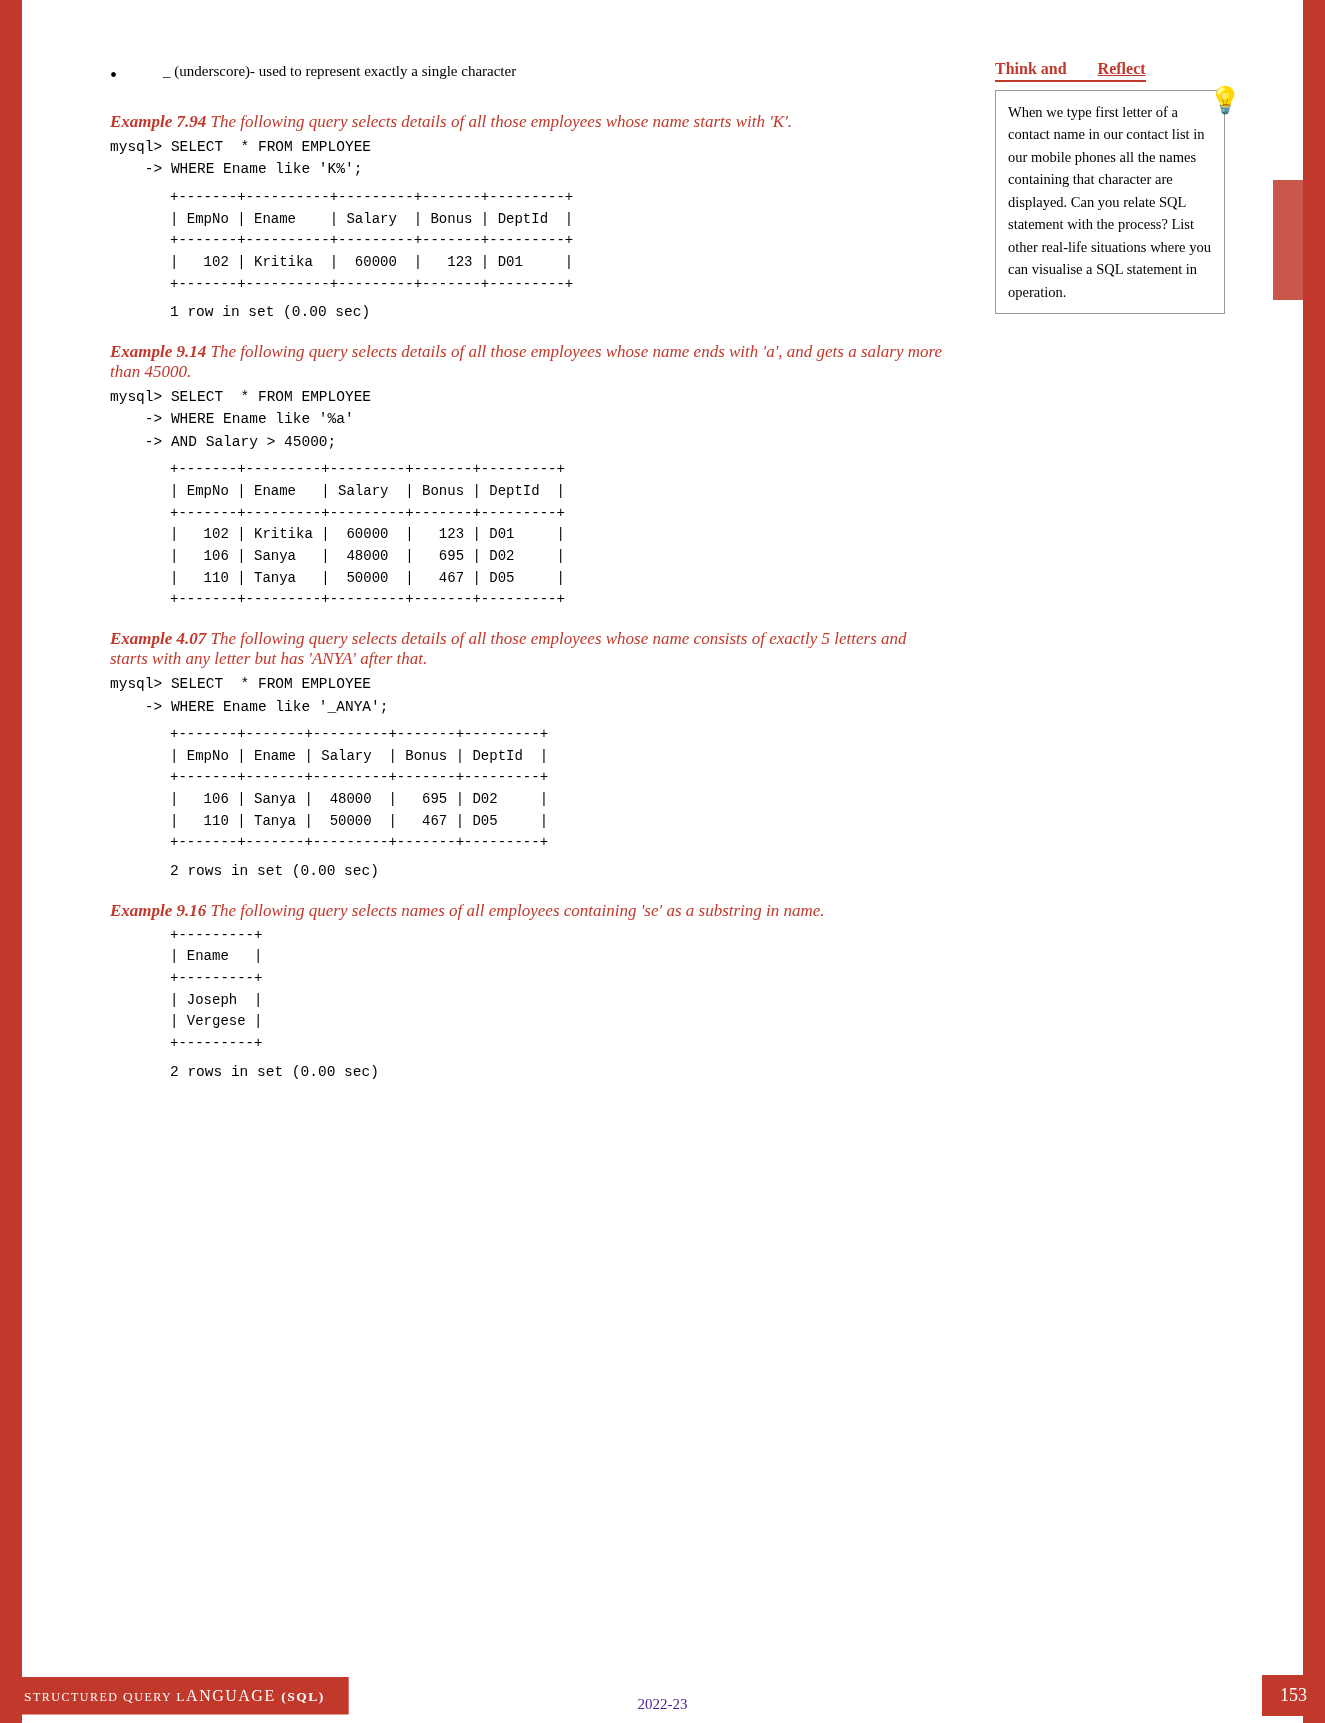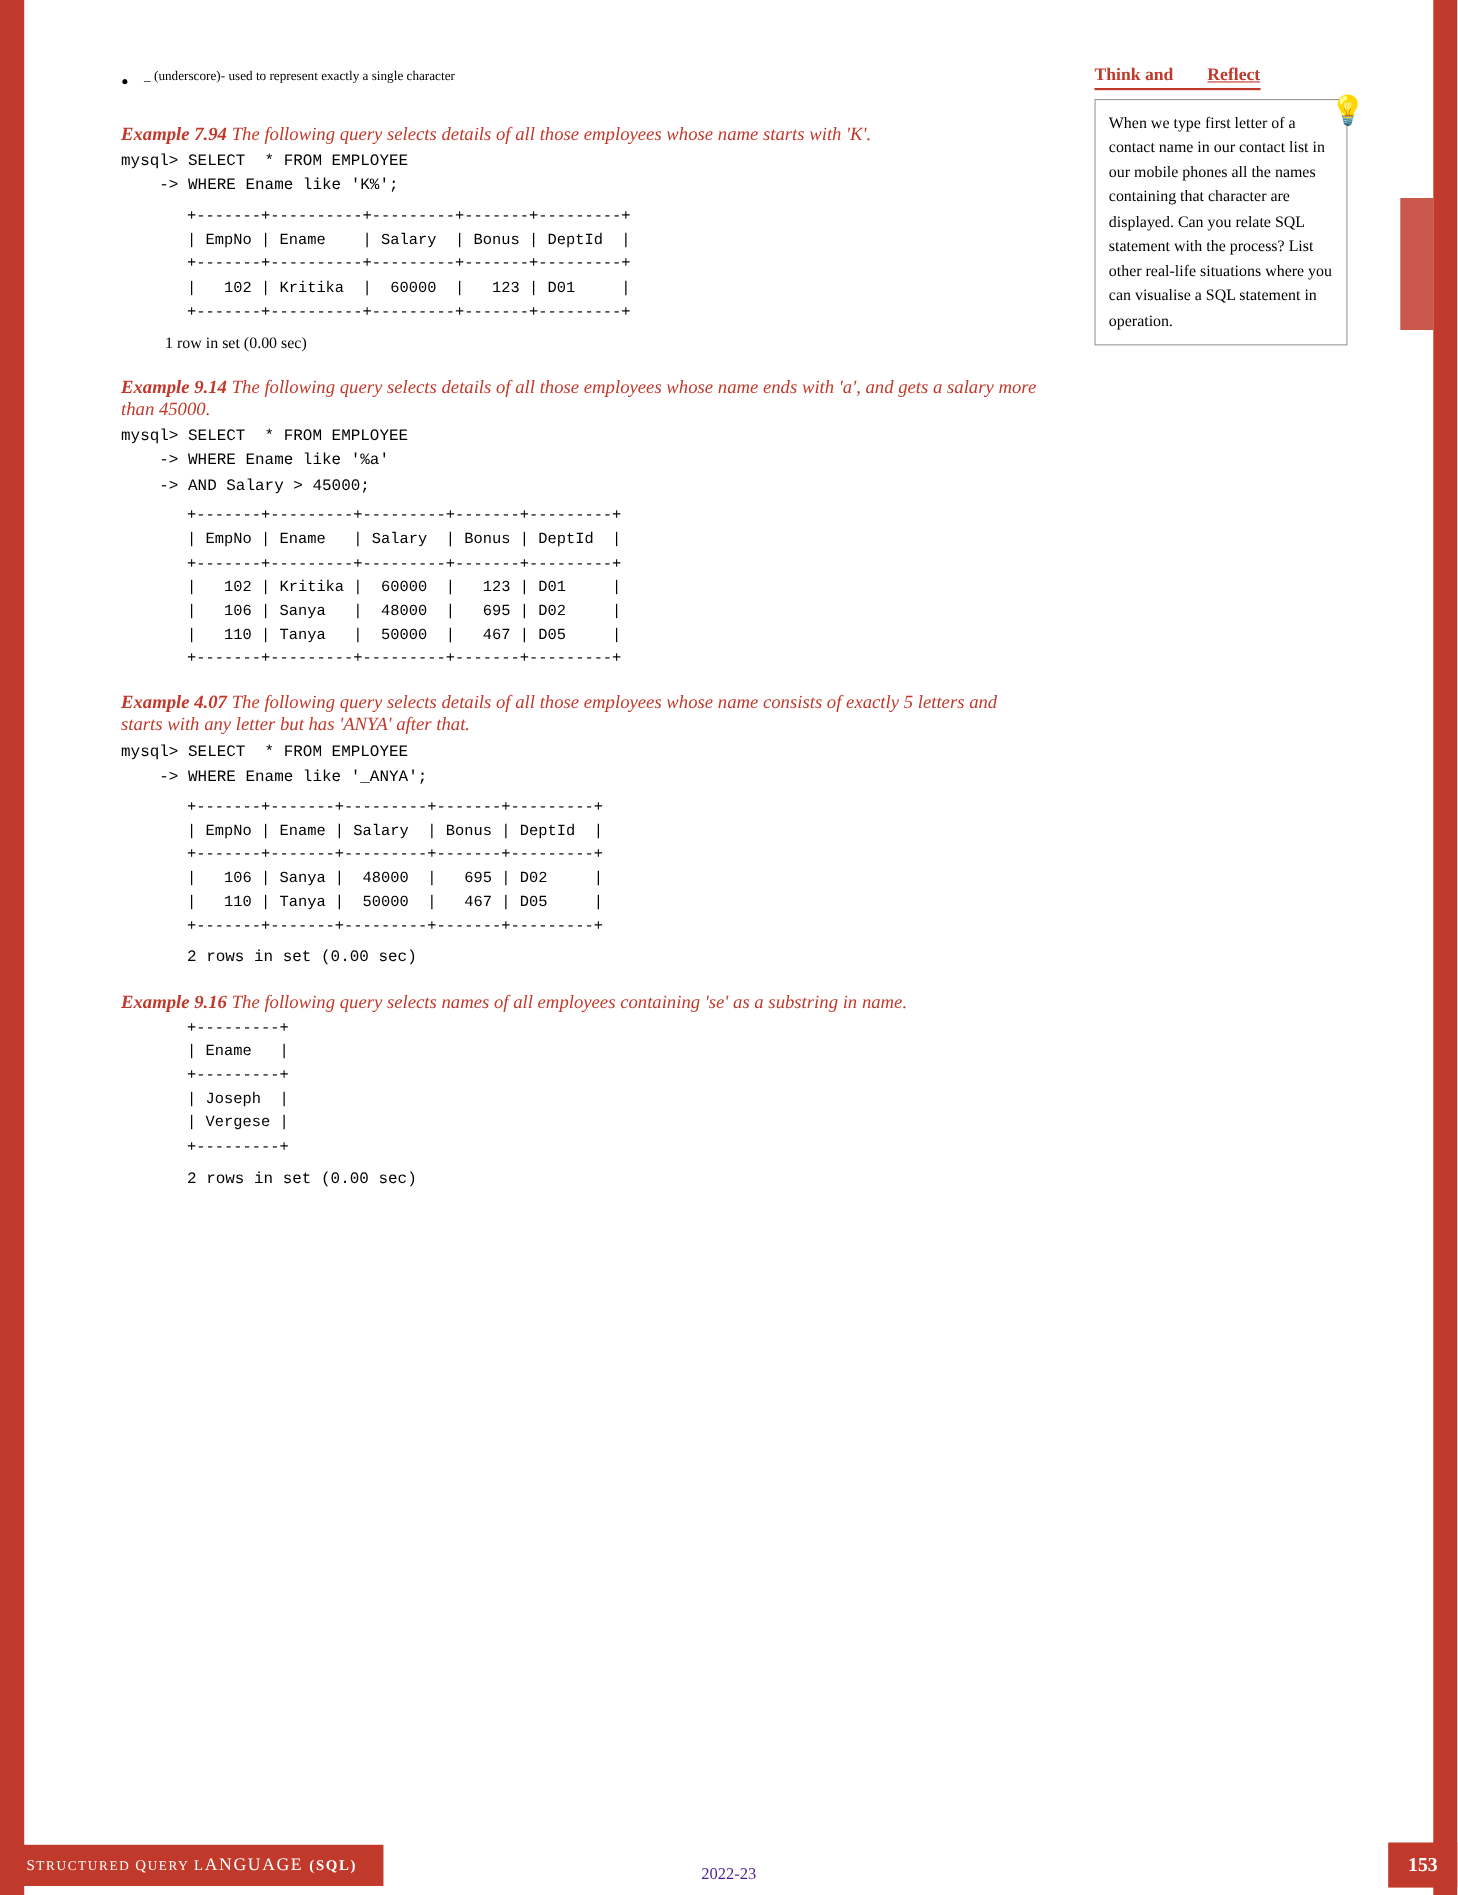--- a/index.html
+++ b/index.html
@@ -60,22 +60,23 @@
     }
 
     .bullet-dot {
       font-size: 20px;
       margin-right: 14px;
       margin-top: 0px;
       flex-shrink: 0;
     }
 
     .bullet-text {
-      font-size: 12px;
+      font-size: 15px;
       line-height: 1.5;
+      margin-left: 32px;
     }
 
     
     .example-title {
       font-style: italic;
       color: #c0392b;
       font-size: 17px;
       margin-bottom: 4px;
       margin-top: 18px;
     }
@@ -187,21 +188,21 @@
       font-weight: normal;
     }
     .footer-tab .sql-bold {
       font-weight: bold;
     }
 
     .footer-page {
       background: #c0392b;
       color: #fff;
       font-size: 18px;
-      font-weight: bold;
+      font-weight: normal;
       padding: 10px 18px;
       margin-right: 0;
     }
 
     .footer-year {
       position: absolute;
       bottom: 10px;
       left: 50%;
       transform: translateX(-50%);
       font-size: 15px;
@@ -254,21 +255,21 @@
             <span class="example-num">Example 7.94</span>
             <span> The following query selects details of all those employees whose name starts with 'K'.</span>
           </div>
           <div class="code-block">mysql&gt; SELECT  * FROM EMPLOYEE
     -&gt; WHERE Ename like 'K%';</div>
           <div class="sql-output">+-------+----------+---------+-------+---------+
 | EmpNo | Ename    | Salary  | Bonus | DeptId  |
 +-------+----------+---------+-------+---------+
 |   102 | Kritika  |  60000  |   123 | D01     |
 +-------+----------+---------+-------+---------+</div>
-          <div class="code-block" style="margin-left:40px;font-family:Liberation Serif, serif;">1 row in set (0.00 sec)</div>
+          <div class="code-block" style="margin-left:60px;">1 row in set (0.00 sec)</div>
         </div>
 
         <div class="example-block">
           <div class="example-title">
             <span class="example-num">Example 9.14</span>
             <span> The following query selects details of all those employees whose name ends with 'a', and gets a salary more than 45000.</span>
           </div>
           <div class="code-block">mysql&gt; SELECT  * FROM EMPLOYEE
     -&gt; WHERE Ename like '%a'
     -&gt; AND Salary &gt; 45000;</div>

